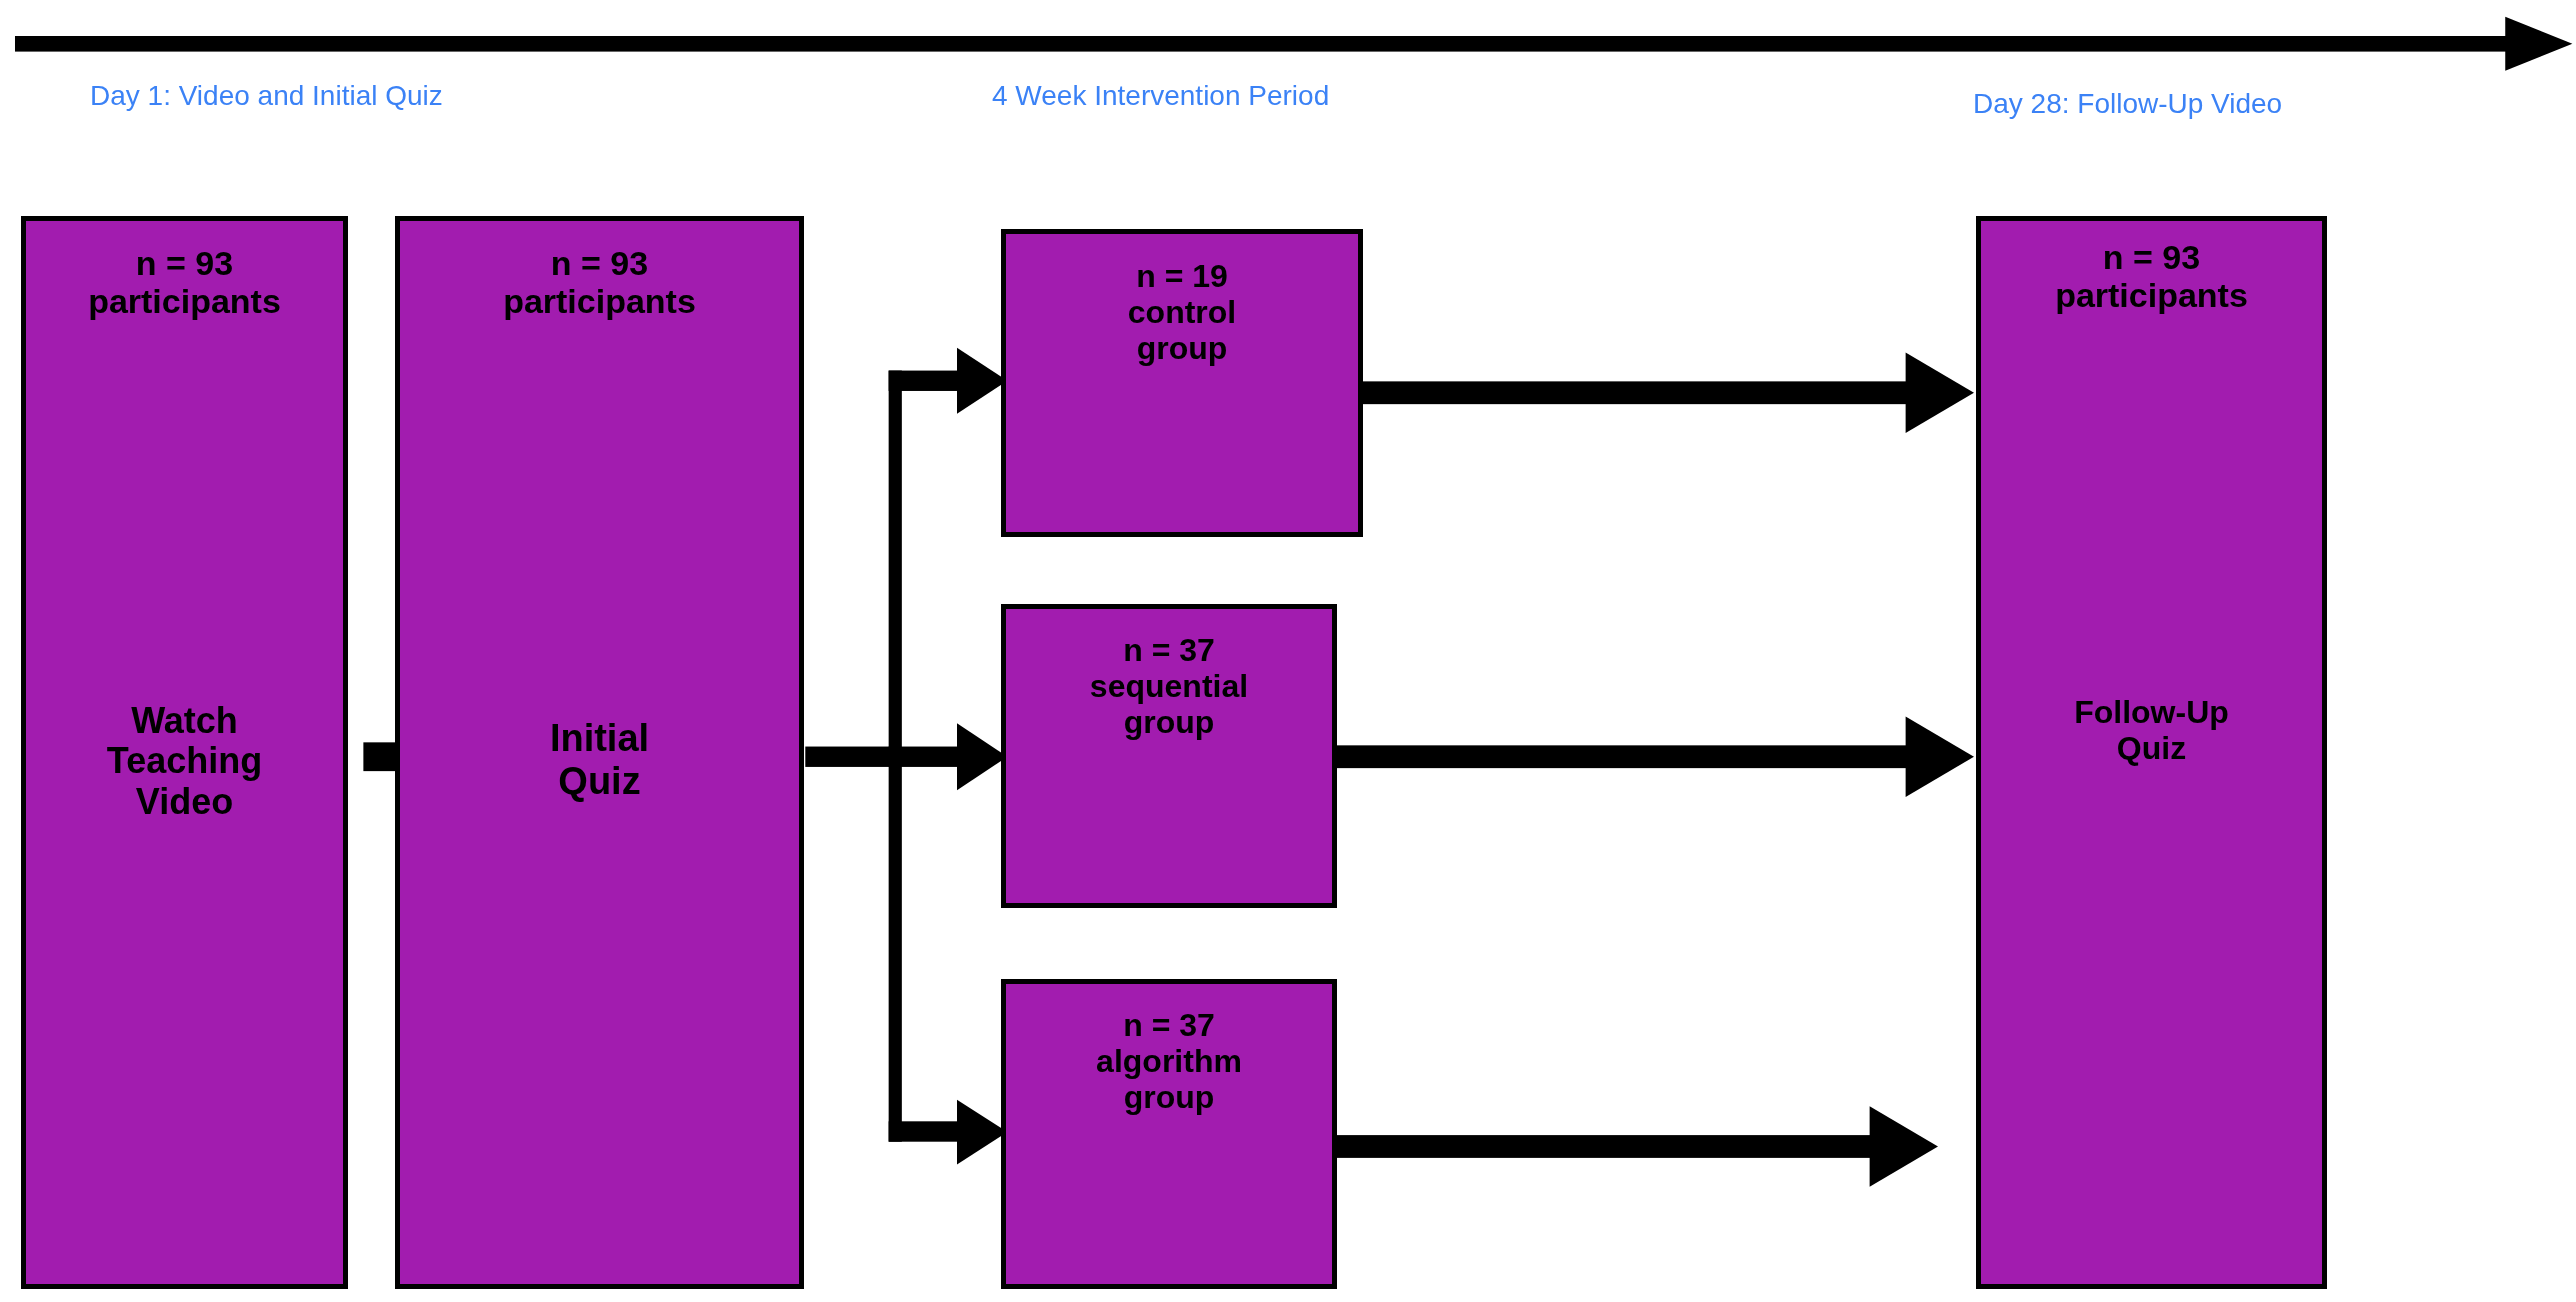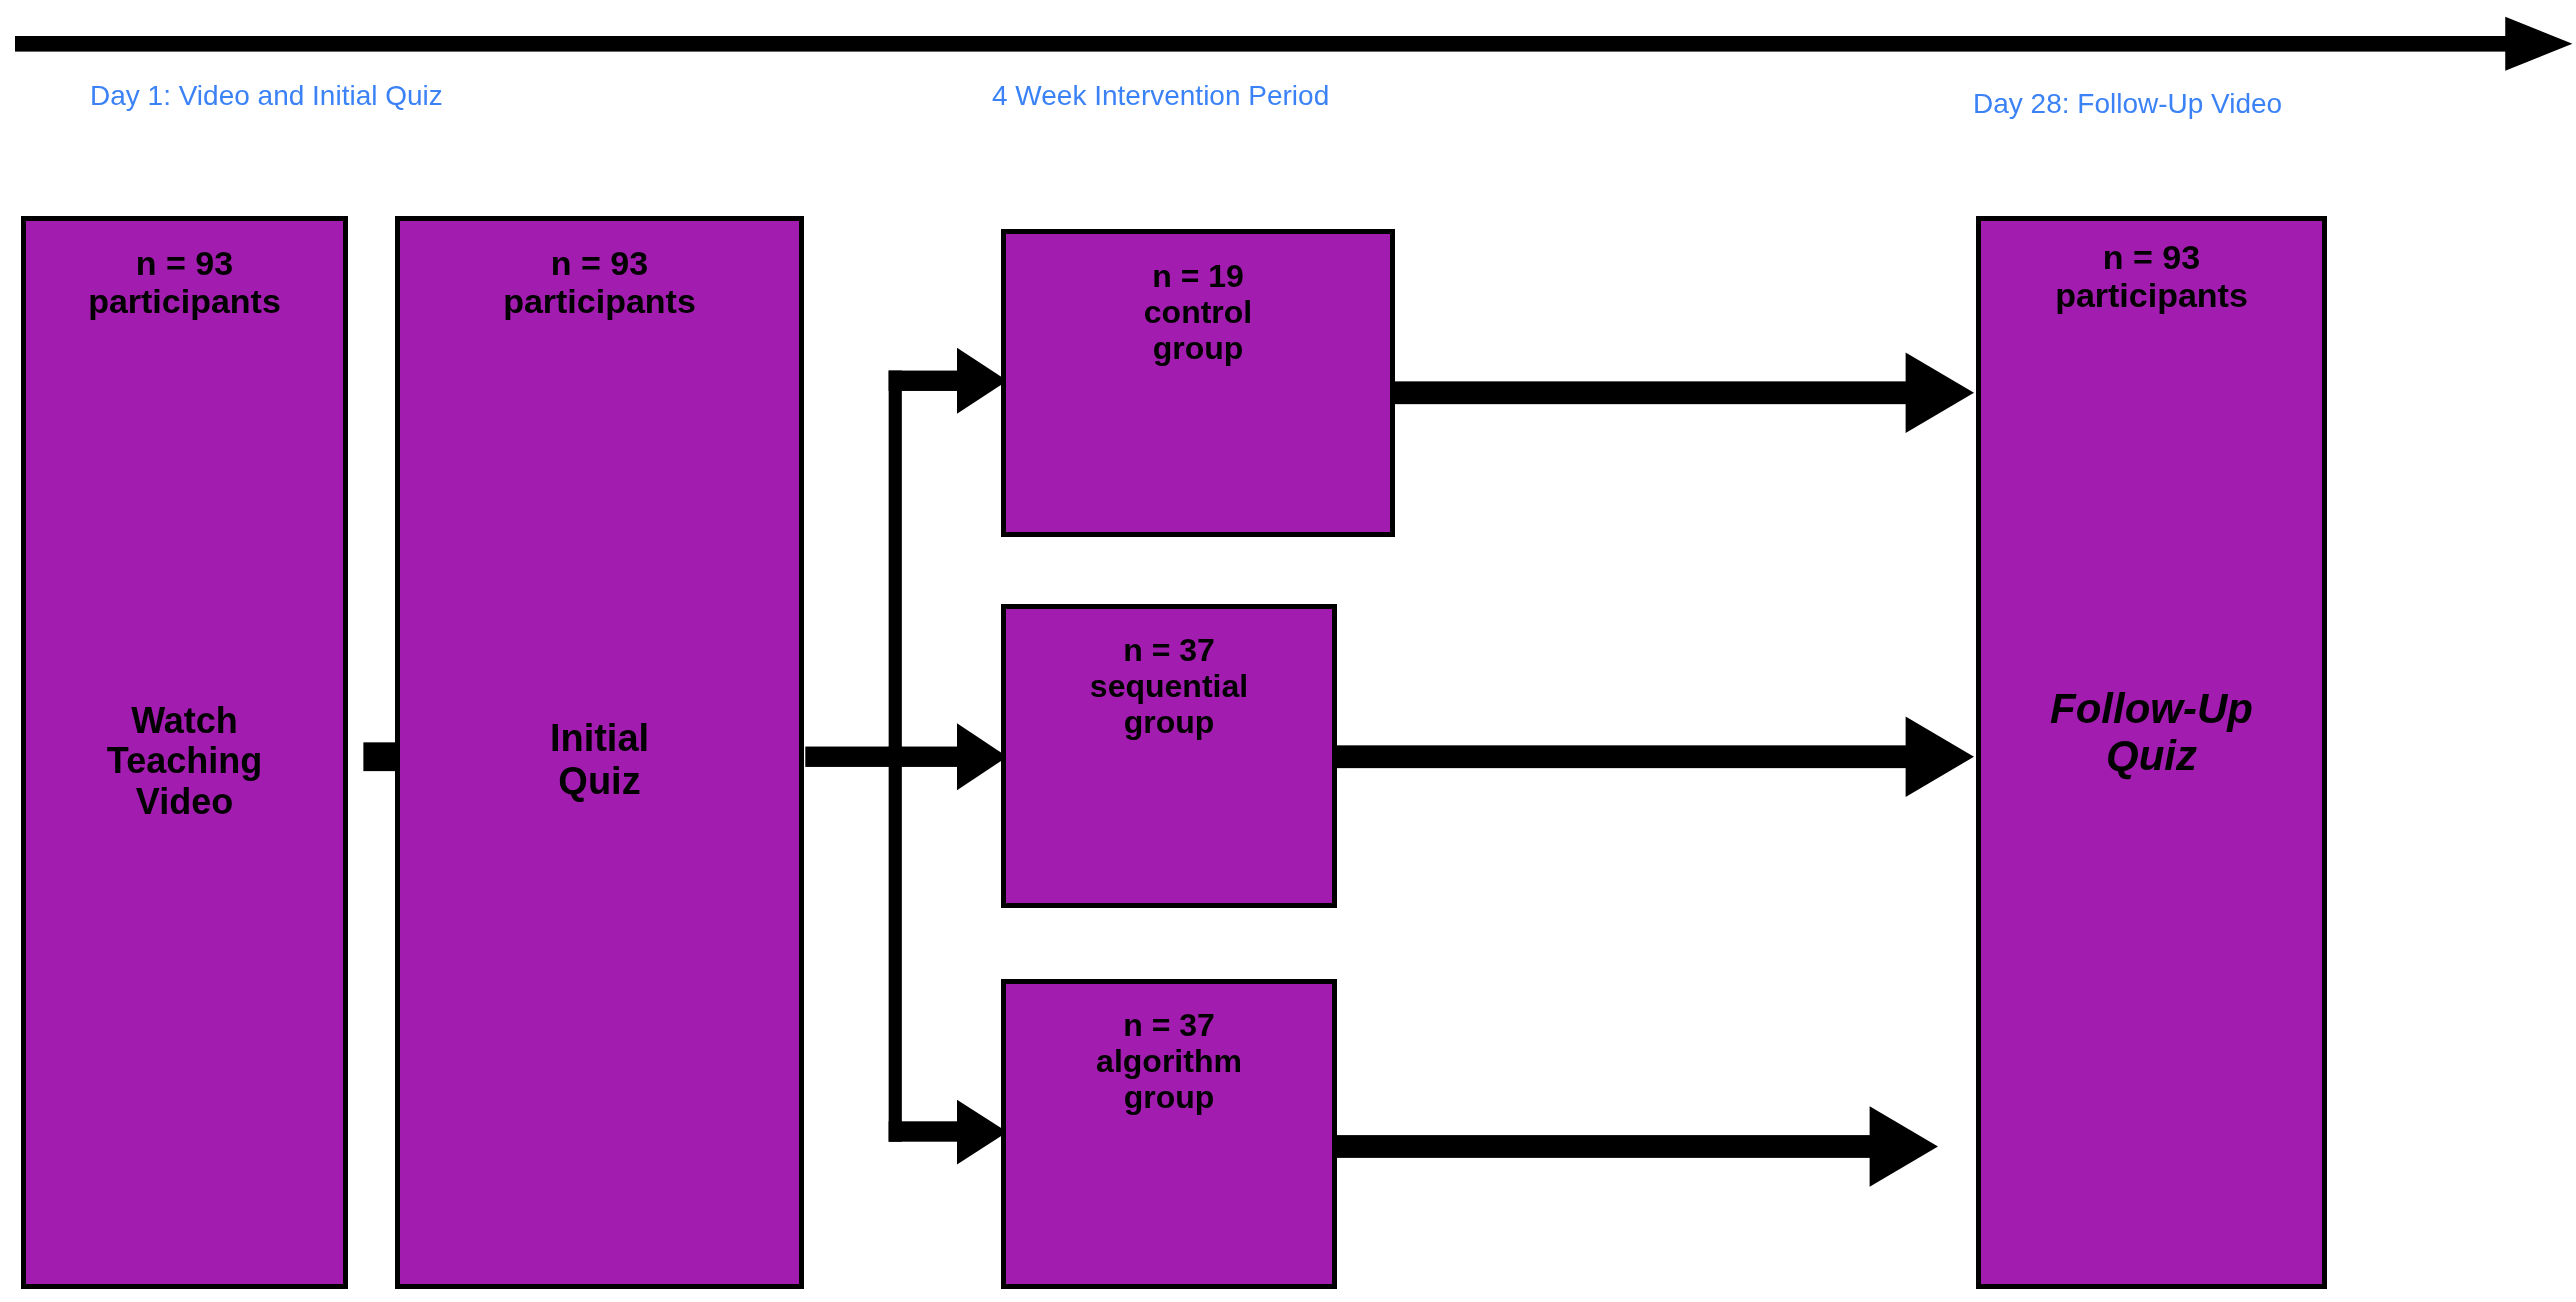--- a/index.html
+++ b/index.html
@@ -66,24 +66,24 @@
   #box-watch-video  { left: 21px;   top: 216px; width: 327px;  height: 1073px; }
   #box-initial-quiz { left: 395px;  top: 216px; width: 409px;  height: 1073px; }
   #box-followup     { left: 1976px; top: 216px; width: 351px;  height: 1073px; }
 
   #box-watch-video  .top-text { top: 23px;  font-size: 34px; }
   #box-initial-quiz .top-text { top: 23px;  font-size: 34px; }
   #box-followup     .top-text { top: 17px;  font-size: 34px; }
 
   #box-watch-video  .mid-text { top: 480px; font-size: 36px; }
   #box-initial-quiz .mid-text { top: 496px; font-size: 38px; }
-  #box-followup     .mid-text { top: 464px; font-size: 42px; font-style: italic; }
+  #box-followup     .mid-text { top: 474px; font-size: 32px; }
 
   
-  #box-control    { left: 1001px; top: 229px;  width: 394px; height: 308px; }
+  #box-control    { left: 1001px; top: 229px;  width: 362px; height: 308px; }
   #box-sequential { left: 1001px; top: 604px; width: 336px; height: 304px; }
   #box-algorithm  { left: 1001px; top: 979px; width: 336px; height: 310px; }
 
   #box-control    .top-text { top: 25px; font-size: 32px; }
   #box-sequential .top-text { top: 24px; font-size: 32px; }
   #box-algorithm  .top-text { top: 24px; font-size: 32px; }
 
   
   #connectors {
     position: absolute;

